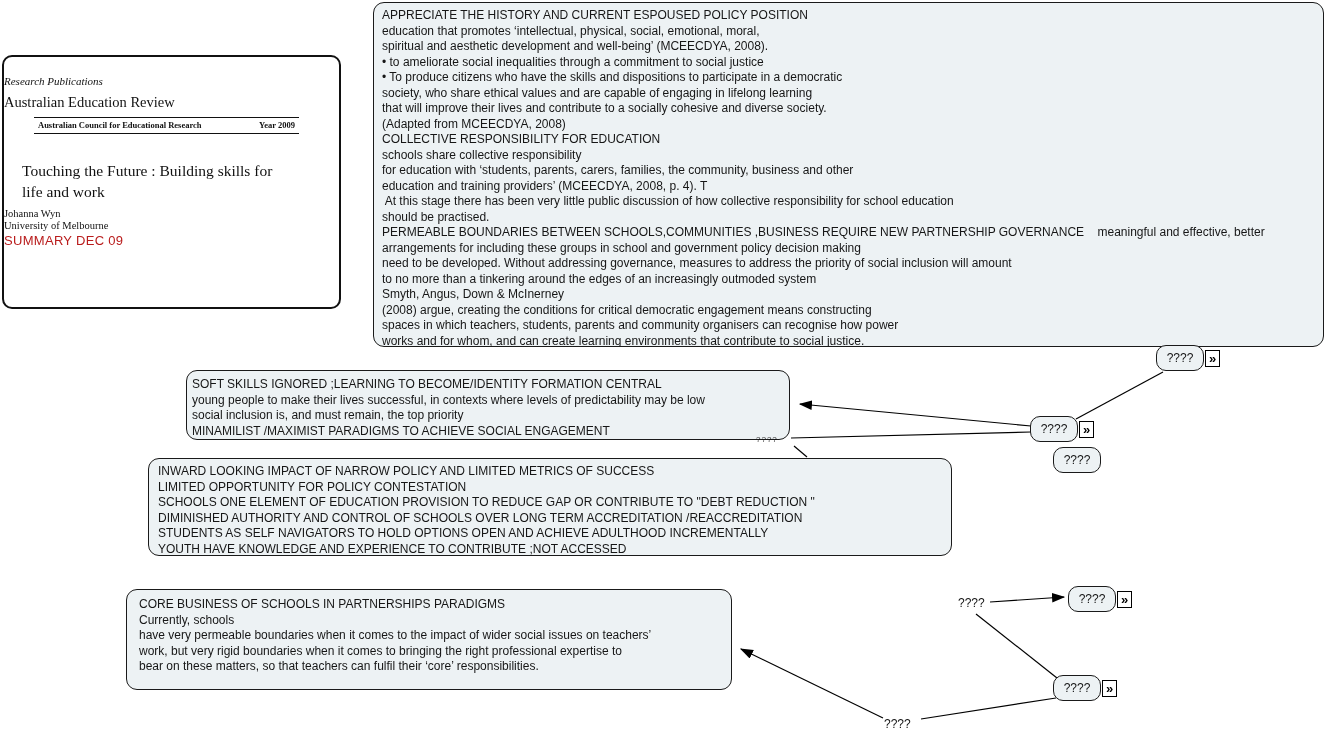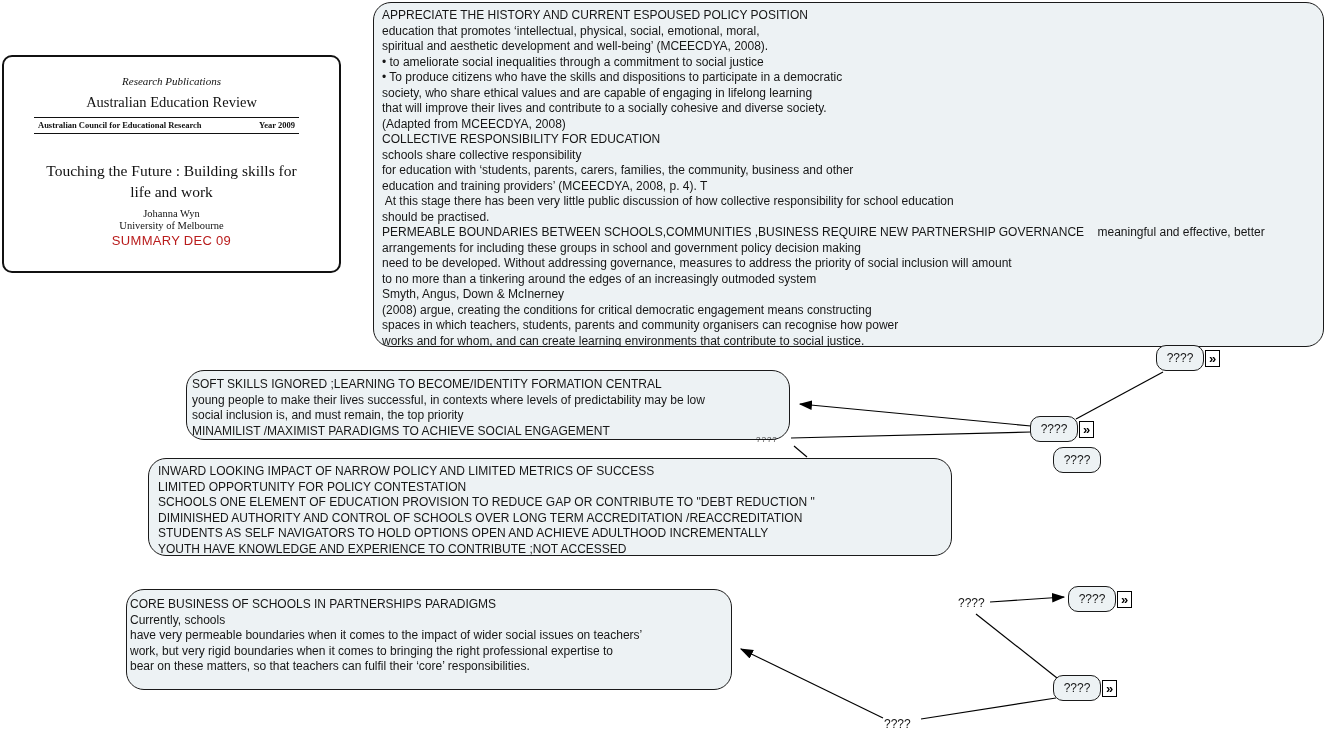--- a/index.html
+++ b/index.html
@@ -9,43 +9,42 @@
     background: #ffffff;
     font-family: "Liberation Sans", sans-serif;
     overflow: hidden;
   }
   svg.wires { position: absolute; left: 0; top: 0; width: 1328px; height: 738px; pointer-events: none; }
 
   .node {
     position: absolute;
     background: #edf2f4;
     border: 1px solid #1a1a1a;
-    border-radius: 18px;
+    border-radius: 11px;
     box-sizing: border-box;
     overflow: hidden;
   }
   .node-text {
     font-size: 12px;
     line-height: 15.5px;
     color: #161616;
     white-space: pre;
   }
   .policy   { left: 373px; top: 2px;   width: 951px; height: 345px; padding: 5px 8px; }
   .softsk   { left: 186px; top: 370px; width: 604px; height: 70px;  padding: 6px 5px; }
   .inward   { left: 148px; top: 458px; width: 804px; height: 98px;  padding: 5px 9px; }
-  .core     { left: 126px; top: 589px; width: 606px; height: 101px; padding: 7px 3px; }
+  .core     { left: 126px; top: 589px; width: 606px; height: 101px; padding: 7px 12px; }
 
   .title-card {
     position: absolute;
-    left: 2px; top: 55px; width: 339px; height: 218px;
+    left: 2px; top: 55px; width: 339px; height: 254px;
     background: #ffffff;
     border: 2px solid #111;
     border-radius: 10px;
     box-sizing: border-box;
-    text-align: center;
     font-family: "Liberation Serif", serif;
     color: #111;
   }
   .tc-pub   { font-style: italic; font-size: 11px; margin-top: 18px; }
   .tc-series{ font-size: 14.5px; margin-top: 7px; }
   .tc-row {
     display: flex; justify-content: space-between;
     margin: 6px 40px 0 30px; padding: 2px 4px 3px 4px;
     border-top: 1px solid #111; border-bottom: 1px solid #111;
     font-size: 8.5px; font-weight: bold;

